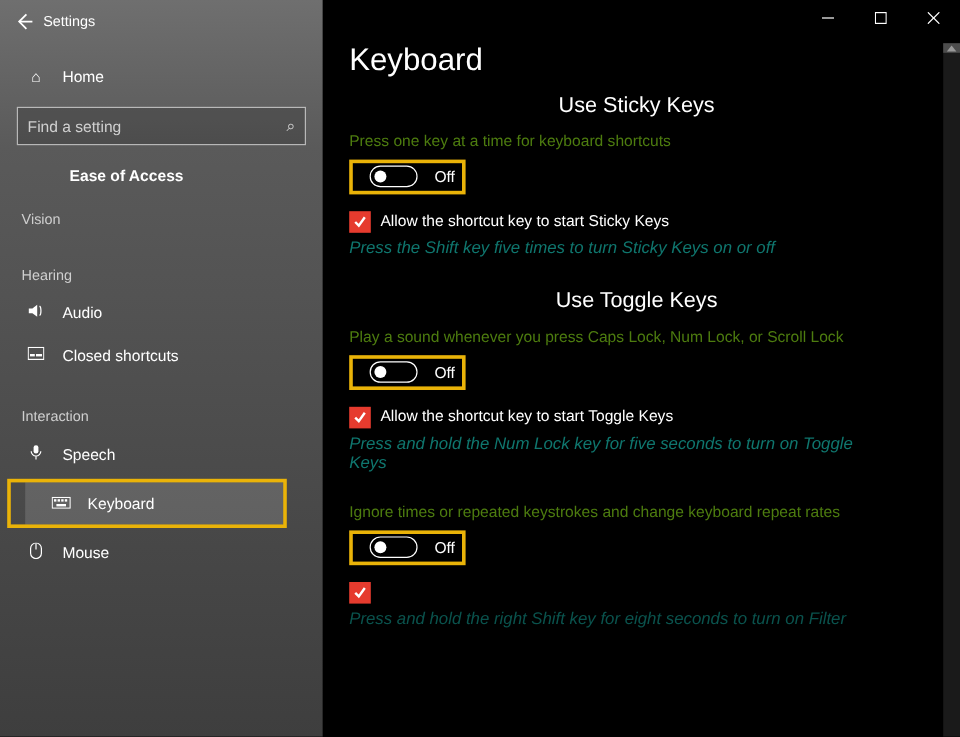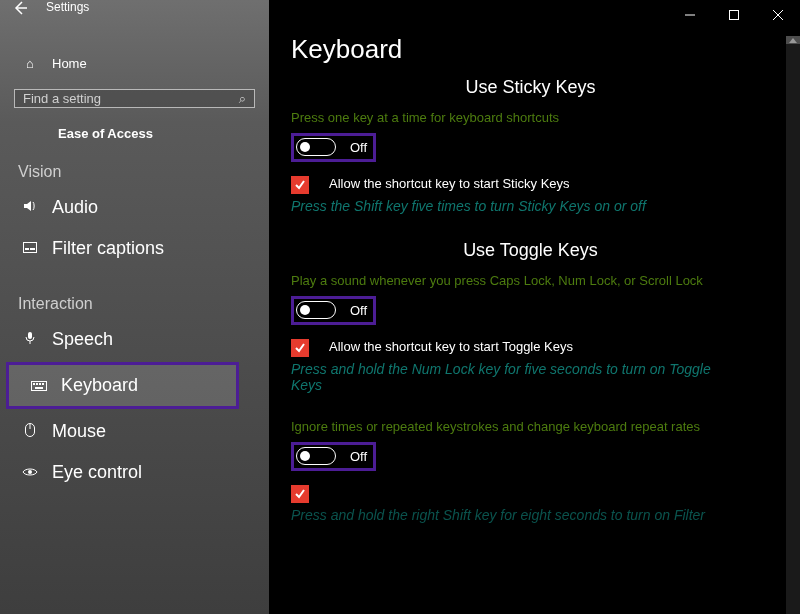--- a/index.html
+++ b/index.html
@@ -10,66 +10,66 @@
   }
   .app { display: flex; height: 100%; width: 100%; }
 
   
   .sidebar {
     width: 269px; height: 100%;
     background: linear-gradient(to bottom, #6f6f6f 0%, #5a5a5a 20%, #4c4c4c 60%, #3e3e3e 100%);
     position: relative; color: #fff;
   }
   .titlebar {
-    height: 36px; display: flex; 
-    padding-left: 12px; gap: 18px;
+    height: 36px; display: flex; align-items: center;
+    padding-left: 12px; gap: 8px;
   }
   .back-icon { width: 16px; height: 16px; display:inline-block; }
   .back-icon svg { width:16px; height:16px; }
   .titlebar-title { font-size: 12px; }
 
   .nav-home {
     display: flex; align-items: center; gap: 14px;
     padding: 10px 22px; margin-top: 10px; font-size: 13px;
   }
   .nav-home .ico { width:16px; text-align:center; }
 
   .search {
-    margin: 8px 14px 14px 14px; height: 19px;
+    margin: 8px 14px 14px 14px; height: 32px;
     border: 1px solid rgba(255,255,255,0.6);
     display: flex; align-items: center; padding: 0 8px;
     justify-content: space-between;
     background: rgba(0,0,0,0.15);
   }
   .search input {
     background: transparent; border: none; outline: none;
     color: #e6e6e6; font-size: 13px; width: 90%;
   }
   .search input::placeholder { color: #d0d0d0; }
   .search .mag { color:#d0d0d0; font-size:13px; }
 
   .group-title {
     font-weight: 600; font-size: 13px; color: #fff;
     padding: 4px 18px 4px 18px;
     margin-left: 40px;
   }
   .group-sub {
-    color: #cfcfcf; font-size: 16px;
+    color: #cfcfcf; font-size: 12px;
     padding: 18px 18px 6px 18px;
   }
 
   .nav-item {
     display: flex; align-items: center; gap: 14px;
-    padding: 10px 22px; font-size: 18px; color: #fff;
+    padding: 10px 22px; font-size: 13px; color: #fff;
   }
   .nav-item .ico { width:16px; text-align:center; display:inline-block; }
   .nav-item.selected { background: rgba(255,255,255,0.14); }
 
   
-  .red-box { border: 3px solid #4c1d95; }
+  .red-box { border: 3px solid #eab308; padding-left: 12px; }
   .red-wrap-kbd {
     position: relative;
     margin: 2px 30px 2px 6px;
   }
 
   
   .main { flex: 1; background: #000; position: relative; display:flex; flex-direction:column; }
   .win-controls {
     position: absolute; top: 0; right: 0; height: 30px;
     display: flex;
@@ -101,21 +101,21 @@
     border: 1.5px solid #fff; position: relative;
     background: #000;
   }
   .toggle::after {
     content:""; position:absolute; width:10px; height:10px;
     border-radius:50%; background:#fff; top:2.5px; left:3px;
   }
   .toggle-label { font-size: 13px; margin-left:2px; }
 
   .check-row {
-    display: flex; align-items: flex-start; gap: 20px;
+    display: flex; align-items: flex-start; gap: 8px;
     margin-top: 14px;
   }
   .check {
     width: 18px; height: 18px; background: #e63b2e;
     display:flex; align-items:center; justify-content:center;
     flex-shrink:0;
   }
   .check svg { width:12px; height:12px; }
 
   .section { margin-bottom: 26px; }
@@ -160,40 +160,41 @@
 
     <div class="search">
       <input type="text" placeholder="Find a setting" style="">
       <span class="mag">⌕</span>
     </div>
 
     <div class="group-title">Ease of Access</div>
 
     <div class="group-sub">Vision</div>
 
+    <div class="group-sub" style="padding-top:26px">Hearing</div>
 
     <div class="nav-item">
       <span class="ico">
         <svg width="14" height="14" viewBox="0 0 14 14">
             <path d="M1 5v4h3l4 3V2L4 5H1z" fill="#fff"></path>
             <path d="M10 3c1.5 1 1.5 7 0 8" stroke="#fff" fill="none"></path>
           </svg>
       </span>
       <span>Audio</span>
     </div>
 
     <div class="nav-item">
       <span class="ico">
         <svg width="14" height="12" viewBox="0 0 14 12">
             <rect x="0.5" y="0.5" width="13" height="10" stroke="#fff" fill="none"></rect>
             <rect x="2" y="6" width="4" height="2" fill="#fff"></rect>
             <rect x="7" y="6" width="5" height="2" fill="#fff"></rect>
           </svg>
       </span>
-      <span>Filter captions</span>
+      <span>Closed shortcuts</span>
     </div>
 
     <div class="group-sub" style="padding-top:26px">Interaction</div>
 
     <div class="nav-item">
       <span class="ico">
         <svg width="12" height="14" viewBox="0 0 12 14">
             <rect x="4" y="1" width="4" height="7" rx="2" fill="#fff"></rect>
             <path d="M2 6a4 4 0 008 0M6 10v3" stroke="#fff" fill="none"></path>
           </svg>
@@ -220,29 +221,20 @@
     <div class="nav-item">
       <span class="ico">
         <svg width="10" height="14" viewBox="0 0 10 14">
             <rect x="0.5" y="0.5" width="9" height="13" rx="4.5" stroke="#fff" fill="none"></rect>
             <line x1="5" y1="1" x2="5" y2="6" stroke="#fff"></line>
           </svg>
       </span>
       <span>Mouse</span>
     </div>
 
-    <div class="nav-item">
-      <span class="ico">
-        <svg width="16" height="12" viewBox="0 0 16 12">
-            <path d="M1 6c2-4 12-4 14 0-2 4-12 4-14 0z" stroke="#fff" fill="none"></path>
-            <circle cx="8" cy="6" r="2" fill="#fff"></circle>
-          </svg>
-      </span>
-      <span>Eye control</span>
-    </div>
 
   </div>
 
   <div class="main">
     <div class="win-controls">
       <div class="win-btn">
         <svg width="10" height="10">
             <line x1="0" y1="5" x2="10" y2="5" stroke="#fff"></line>
           </svg>
       </div>

